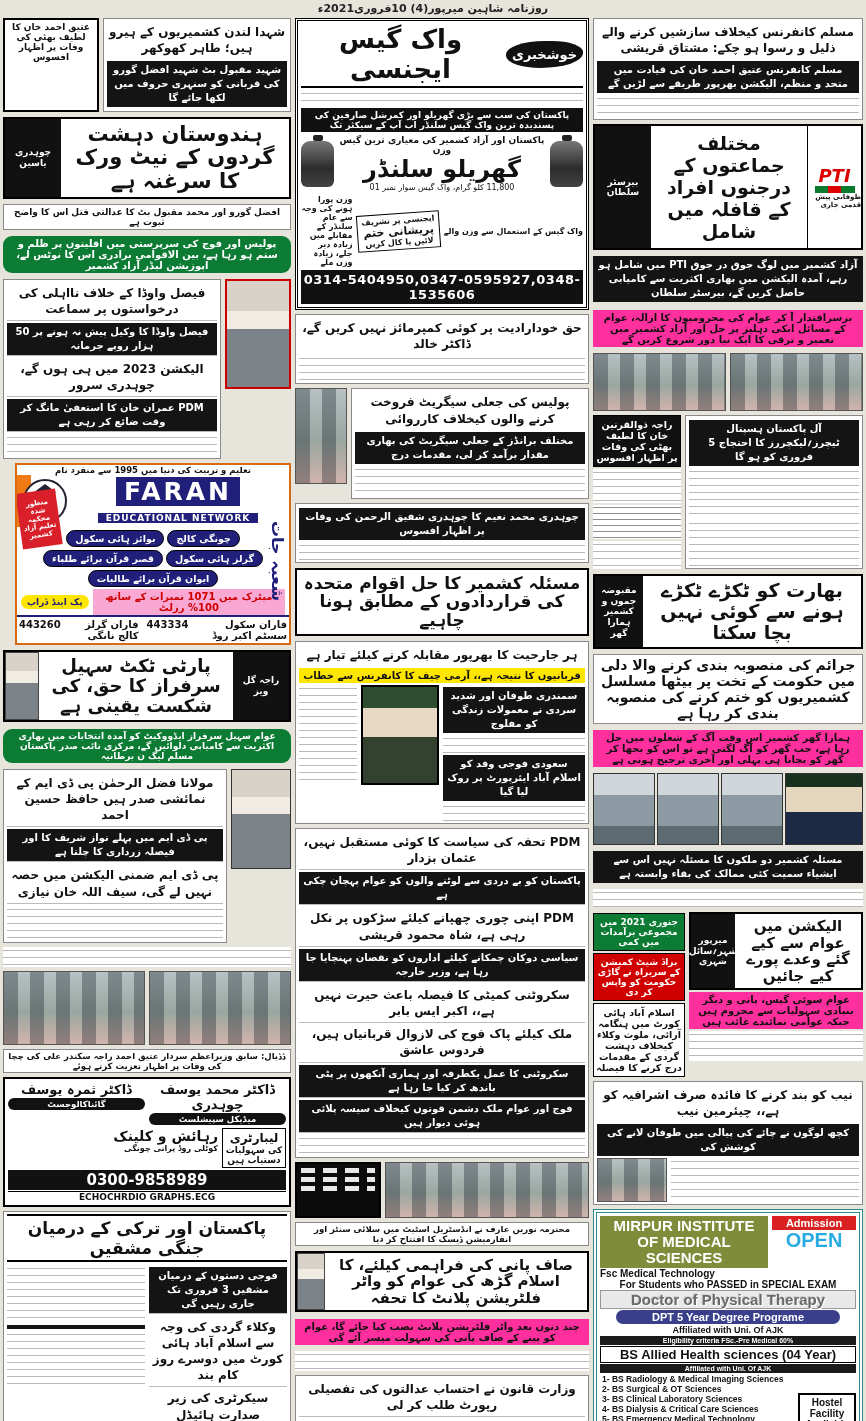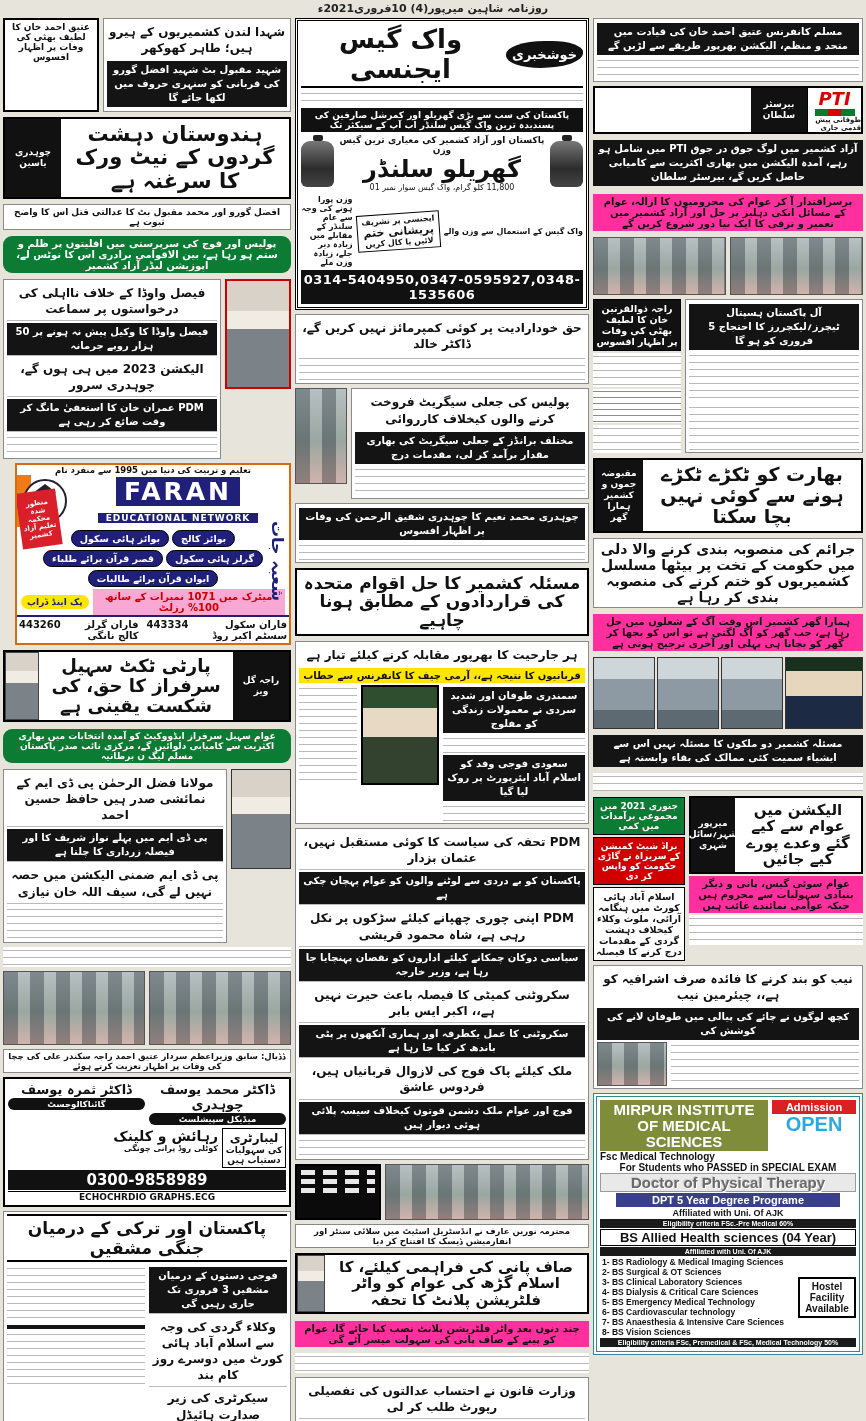--- a/index.html
+++ b/index.html
@@ -92,21 +92,21 @@
   
   .mir{border:4px double #2e8b8b;background:#fff;padding:3px;font-family:"Liberation Sans",sans-serif;}
   .mir .hd{display:flex;gap:4px;}
   .mir .nm{flex:1;background:#7f8c3a;color:#fff;font-weight:900;font-size:15px;line-height:1.05;text-align:center;padding:2px;}
   .mir .adm{width:84px;text-align:center;}
   .mir .adm .a1{background:#d92121;color:#fff;font-weight:900;font-size:11px;padding:1px;}
   .mir .adm .a2{color:#29abe2;font-weight:900;font-size:20px;line-height:1;}
   .mir .fsc{font-size:10px;font-weight:700;}
   .mir .pass{font-size:10px;font-weight:900;text-align:center;}
   .mir .dpt{font-size:15px;font-weight:900;text-align:center;color:#6a6a6a;text-shadow:1px 1px 0 #fff,-1px -1px 0 #ccc;background:#e9e9e9;border:1px solid #999;}
-  .mir .dpts{background:#3a3f8c;color:#fff;font-weight:900;font-size:11px;text-align:center;margin:1px 16px;padding:1px;}
+  .mir .dpts{background:#3a3f8c;color:#fff;font-weight:900;font-size:11px;text-align:center;margin:1px 16px;padding:1px;border-radius:7px;}
   .mir .aff{font-size:9px;font-weight:900;text-align:center;}
   .mir .affb{background:#1a1a1a;color:#fff;font-size:7px;font-weight:700;text-align:center;margin:1px 0;padding:1px;}
   .mir .bst{font-size:13px;font-weight:900;text-align:center;border:1px solid #000;}
   .mir .crs{counter-reset:c;font-size:8.5px;font-weight:700;}
   .mir .crs div{counter-increment:c;padding:0 2px;}
   .mir .crs div:before{content:counter(c) "-  ";}
   .mir .bsrow{display:flex;gap:4px;}
   .mir .hostel{width:58px;border:2px solid #000;align-self:center;text-align:center;font-weight:900;font-size:10px;padding:2px;}
   
   .pti{display:flex;direction:rtl;align-items:stretch;border:2px solid #000;background:#fff;}
@@ -174,21 +174,21 @@
           </div>
           <div class="fn">
             <div class="f1">FARAN</div><br>
             <div class="f2">EDUCATIONAL NETWORK</div>
           </div>
         </div>
         <div class="ribbon" lang="ur">منظور شدہ محکمہ تعلیم آزاد کشمیر</div>
         <div class="dept rtl" lang="ur">شعبہ جات</div>
         <div class="pills">
 
-        <div dir="rtl" lang="ur">بوائز کالج</div>
+        <div dir="rtl" lang="ur">چونگی کالج</div>
             <div dir="rtl" lang="ur">بوائز ہائی سکول</div>
             <div dir="rtl" lang="ur">گرلز ہائی سکول</div>
             <div dir="rtl" lang="ur">قصر قرآن برائے طلباء</div>
             <div dir="rtl" lang="ur">ایوان قرآن برائے طالبات</div>
           </div>
         <div class="res">
           <div class="y rtl" lang="ur">میٹرک میں 1071 نمبرات کے ساتھ 100% رزلٹ</div>
           <div class="pd rtl" lang="ur">پک اینڈ ڈراپ</div>
         </div>
         <div class="foot">
@@ -350,23 +350,23 @@
             <div class="itm k-h" dir="rtl" lang="ur">PDM تحفہ کی سیاست کا کوئی مستقبل نہیں، عثمان بزدار</div>
 
             <div class="itm k-s" dir="rtl" lang="ur">پاکستان کو بے دردی سے لوٹنے والوں کو عوام پہچان چکی ہے</div>
 
             <div class="itm k-h" dir="rtl" lang="ur">PDM اپنی چوری چھپانے کیلئے سڑکوں پر نکل رہی ہے، شاہ محمود قریشی</div>
 
             <div class="itm k-s" dir="rtl" lang="ur">سیاسی دوکان چمکانے کیلئے اداروں کو نقصان پہنچایا جا رہا ہے، وزیر خارجہ</div>
 
             <div class="itm k-h" dir="rtl" lang="ur">سکروٹنی کمیٹی کا فیصلہ باعث حیرت نہیں ہے،، اکبر ایس بابر</div>
 
+            <div class="itm k-h" dir="rtl" lang="ur">ملک کیلئے پاک فوج کی لازوال قربانیاں ہیں، فردوس عاشق</div>
+
             <div class="itm k-s" dir="rtl" lang="ur">سکروٹنی کا عمل یکطرفہ اور ہماری آنکھوں پر پٹی باندھ کر کیا جا رہا ہے</div>
-
-            <div class="itm k-h" dir="rtl" lang="ur">ملک کیلئے پاک فوج کی لازوال قربانیاں ہیں، فردوس عاشق</div>
 
             <div class="itm k-s" dir="rtl" lang="ur">فوج اور عوام ملک دشمن قوتوں کیخلاف سیسہ پلائی ہوئی دیوار ہیں</div>
           </div>
         <div class="sim" style="height:20px;margin-top:2px"></div>
       </div>
 
       <div class="row" style="direction:rtl">
         <div class="photo crowd" style="flex:1;height:56px"></div>
         <div class="blackad" style="flex:0 0 86px;height:56px">
           <div class="wl"></div>
@@ -391,30 +391,32 @@
             <div class="itm k-h" dir="rtl" lang="ur">قومی اسمبلی کی قائمہ کمیٹی دفاعی پیداوار کا اجلاس</div>
 
           </div>
 
       </div>
 
     </div>
 
     <div class="col right">
       <div class="blk">
+        <div class="k-h rtl" lang="ur">مسلم کانفرنس کیخلاف سازشیں کرنے والے ذلیل و رسوا ہو چکے: مشتاق قریشی</div>
         <div class="k-s rtl" lang="ur">مسلم کانفرنس عتیق احمد خان کی قیادت میں متحد و منظم، الیکشن بھرپور طریقے سے لڑیں گے</div>
         <div class="sim" style="height:22px"></div>
       </div>
 
       <div class="pti">
         <div class="logo">
           <div class="t">PTI</div>
           <div class="bar"></div>
           <div class="u rtl" lang="ur">طوفانی پیش قدمی جاری</div>
         </div>
+        <div class="txt rtl" style="flex:1;font-size:19px;font-weight:900;text-align:center;padding:6px 4px" lang="ur">مختلف جماعتوں کے درجنوں افراد کے قافلہ میں شامل</div>
         <div class="badge" lang="ur">بیرسٹر سلطان</div>
       </div>
       <div class="k-s rtl" lang="ur">آزاد کشمیر میں لوگ جوق در جوق PTI میں شامل ہو رہے، آمدہ الیکشن میں بھاری اکثریت سے کامیابی حاصل کریں گے، بیرسٹر سلطان</div>
       <div class="k-p rtl" lang="ur">برسراقتدار آ کر عوام کی محرومیوں کا ازالہ، عوام کے مسائل انکی دہلیز پر حل اور آزاد کشمیر میں تعمیر و ترقی کا ایک نیا دور شروع کریں گے</div>
 
       <div class="row">
         <div class="photo crowd" style="flex:1;height:58px"></div>
         <div class="photo crowd" style="flex:1;height:58px"></div>
       </div>
 

